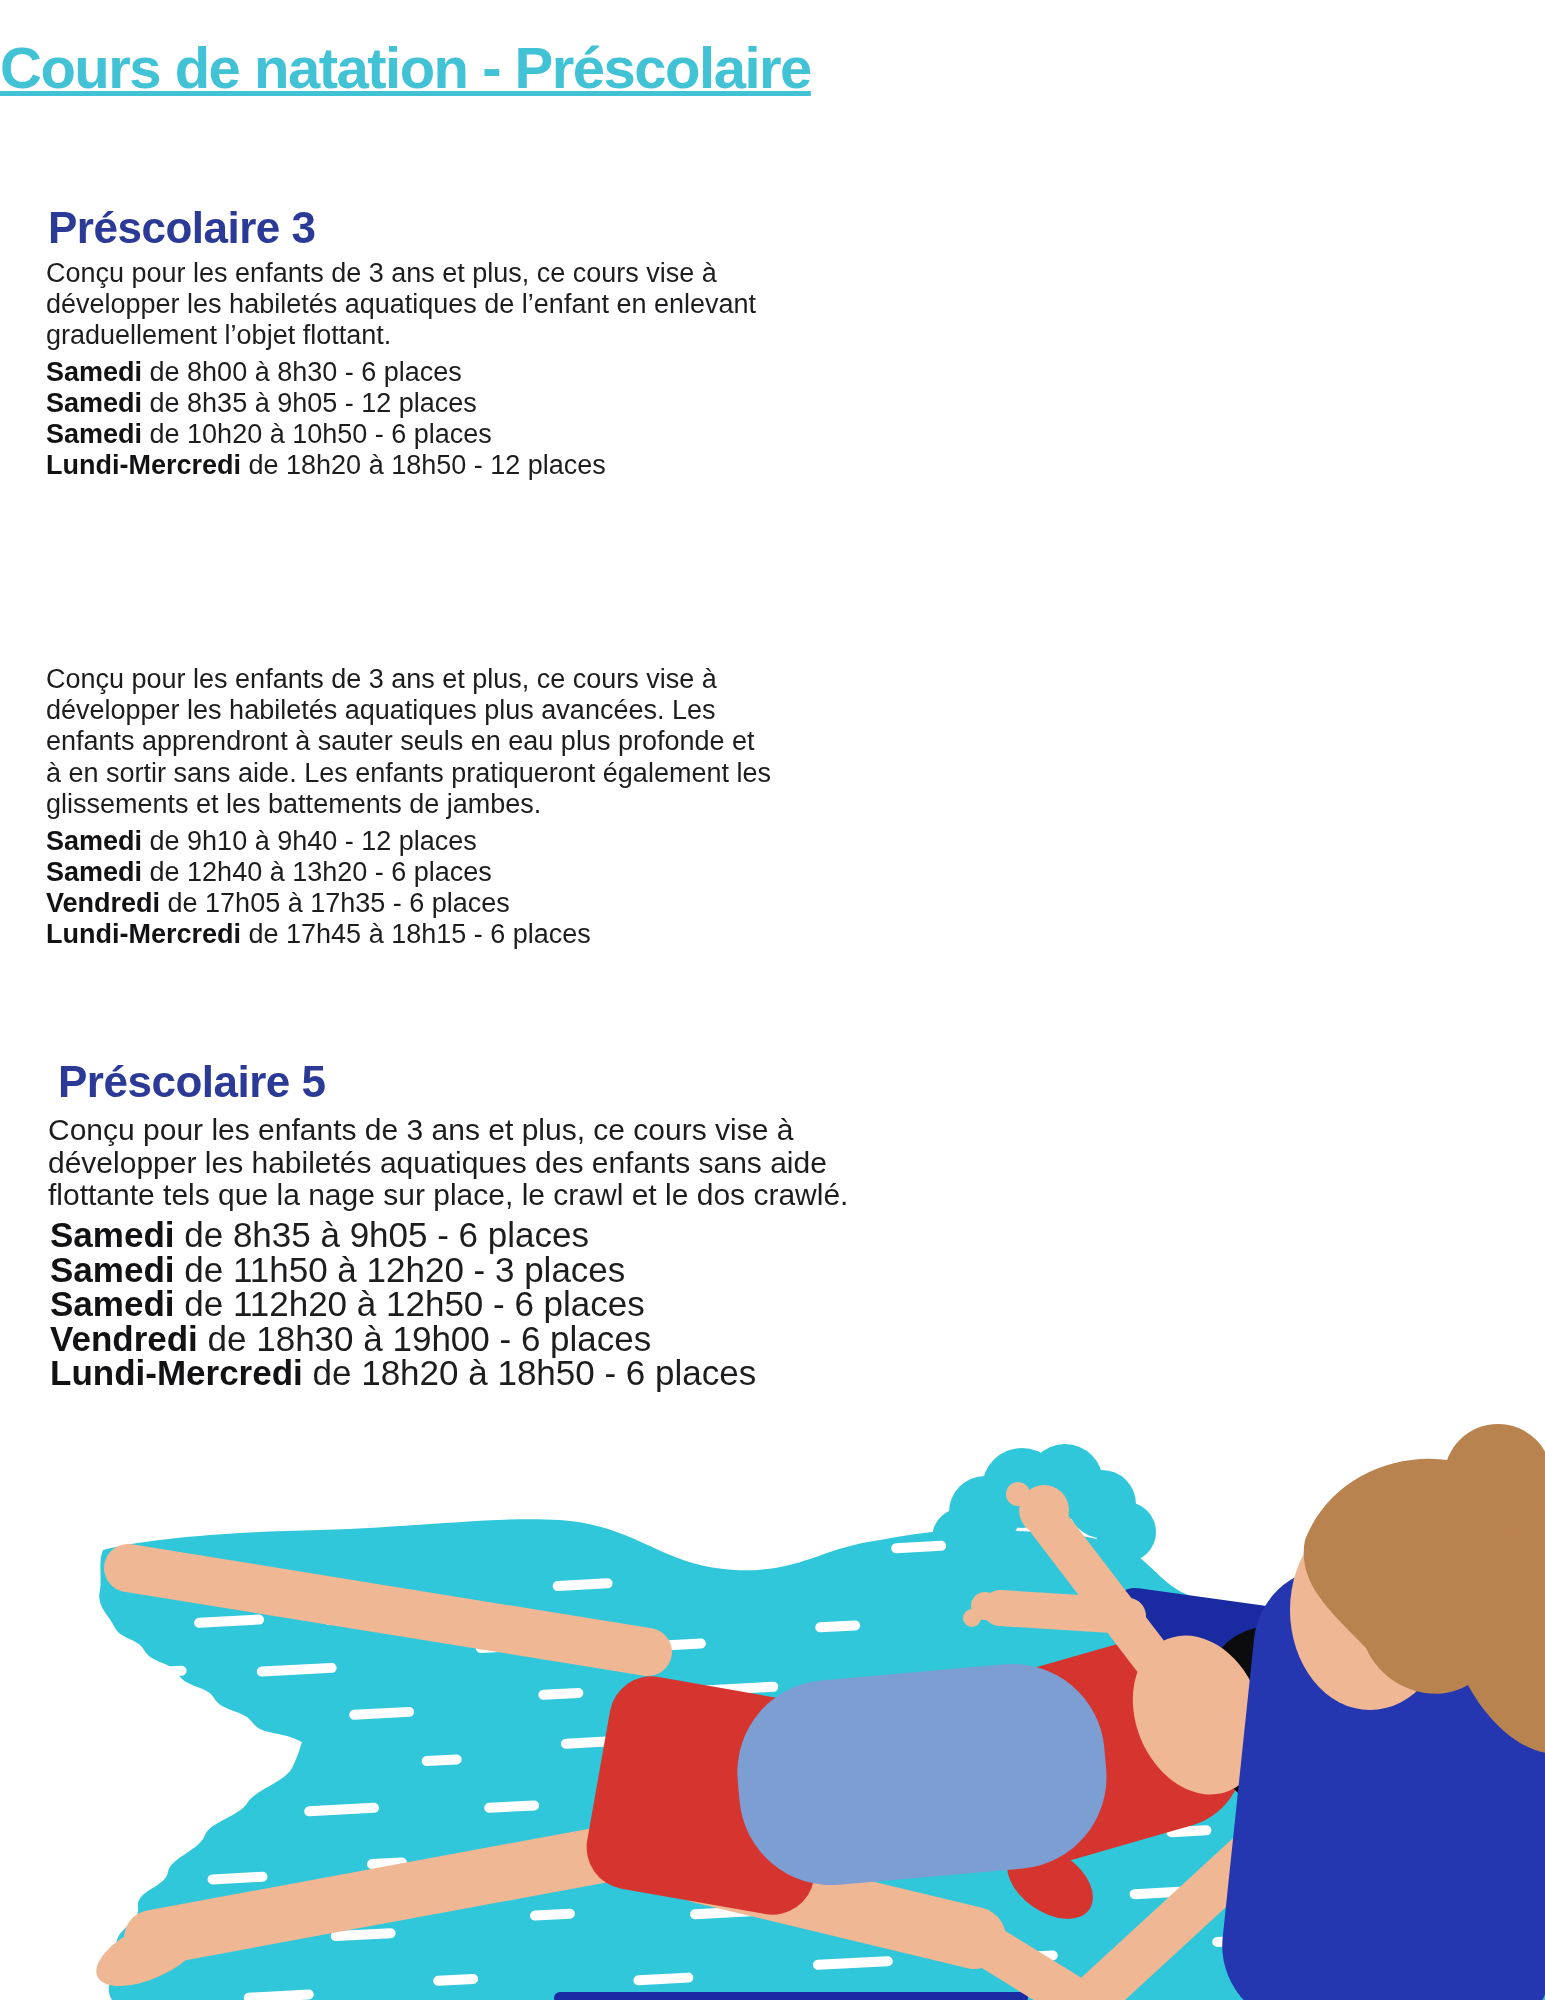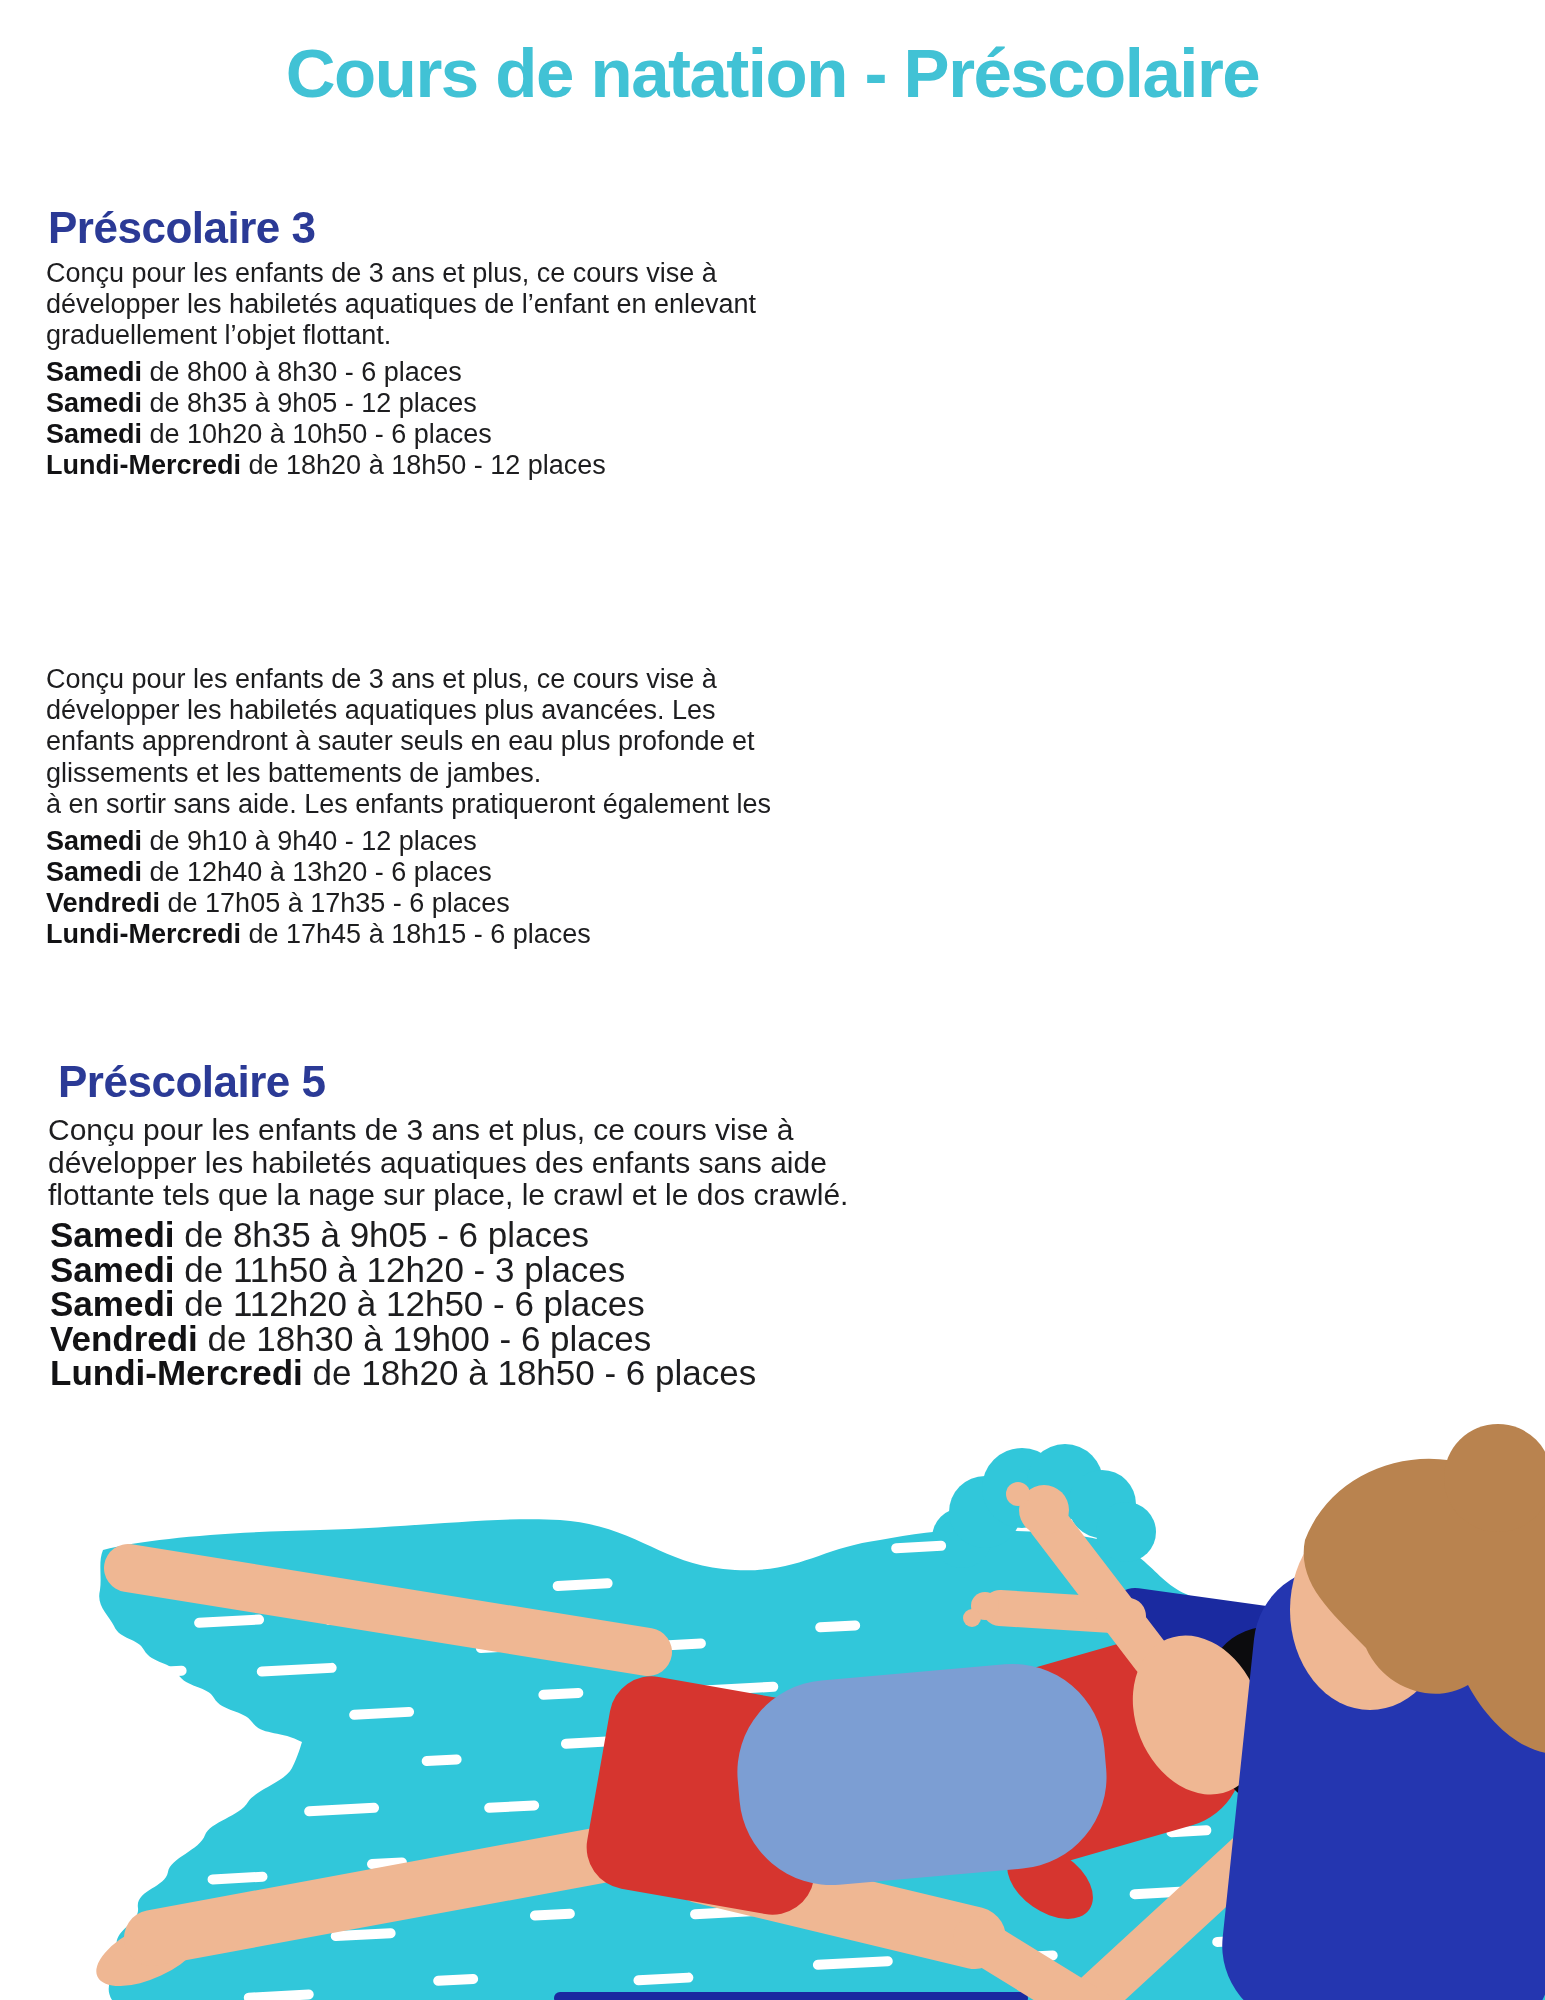--- a/index.html
+++ b/index.html
@@ -2,23 +2,24 @@
 <html style="--teal: #41C2D5; --blue: #2B3A96; --ink: #1D1D1F; --water: #31C7DA; --skin: #EFB793; --red: #D6352F; --belt: #7C9ED3; --royal: #2436B0; --navy: #1A2AA0; --hair: #B9834F; --kidhair: #0C0C0E;"><head>
 <meta charset="utf-8">
 <style>
   html,body{margin:0;padding:0;background:#fff;}
   .page{
     position:relative;width:1545px;height:2000px;overflow:hidden;background:#ffffff;
     font-family:"Liberation Sans",sans-serif;
   }
   .abs{position:absolute;}
   #page-title{
-    top:34px;left:0;width:100%;text-align:center;
-    font-size:69px;font-weight:700;letter-spacing:-1.5px;
+    top:34px;left:0;width:100%;text-align:left;
+    font-size:58px;font-weight:700;letter-spacing:-1.5px;
     color:var(--teal);
+    text-decoration:underline;
   }
   .sec-heading{
     font-size:44px;font-weight:700;letter-spacing:-0.5px;line-height:1.1;
     color:var(--blue);
   }
   .body-sm{font-size:27px;line-height:31.2px;color:var(--ink);}
   .body-lg{font-size:30px;line-height:32.6px;color:var(--ink);}
   .sched-sm{font-size:27px;line-height:31px;color:var(--ink);}
   .sched-lg{font-size:35px;line-height:34.6px;color:var(--ink);}
   .day{font-weight:700;color:#121214;}
@@ -51,22 +52,22 @@
     <div><span class="day">Samedi</span><span> de 8h00 à 8h30 - 6 places</span></div>
     <div><span class="day">Samedi</span><span> de 8h35 à 9h05 - 12 places</span></div>
     <div><span class="day">Samedi</span><span> de 10h20 à 10h50 - 6 places</span></div>
     <div><span class="day">Lundi-Mercredi</span><span> de 18h20 à 18h50 - 12 places</span></div>
   </div>
 
   <div class="abs body-sm" id="sec2-desc">
     <div>Conçu pour les enfants de 3 ans et plus, ce cours vise à</div>
     <div>développer les habiletés aquatiques plus avancées. Les</div>
     <div>enfants apprendront à sauter seuls en eau plus profonde et</div>
+    <div>à en sortir sans aide. Les enfants pratiqueront également les</div>
     <div>glissements et les battements de jambes.</div>
-    <div>à en sortir sans aide. Les enfants pratiqueront également les</div>
   </div>
   <div class="abs sched-sm" id="sec2-sched">
     <div><span class="day">Samedi</span><span> de 9h10 à 9h40 - 12 places</span></div>
     <div><span class="day">Samedi</span><span> de 12h40 à 13h20 - 6 places</span></div>
     <div><span class="day">Vendredi</span><span> de 17h05 à 17h35 - 6 places</span></div>
     <div><span class="day">Lundi-Mercredi</span><span> de 17h45 à 18h15 - 6 places</span></div>
   </div>
 
   <div class="abs sec-heading" id="sec3-heading">Préscolaire 5</div>
   <div class="abs body-lg" id="sec3-desc">

